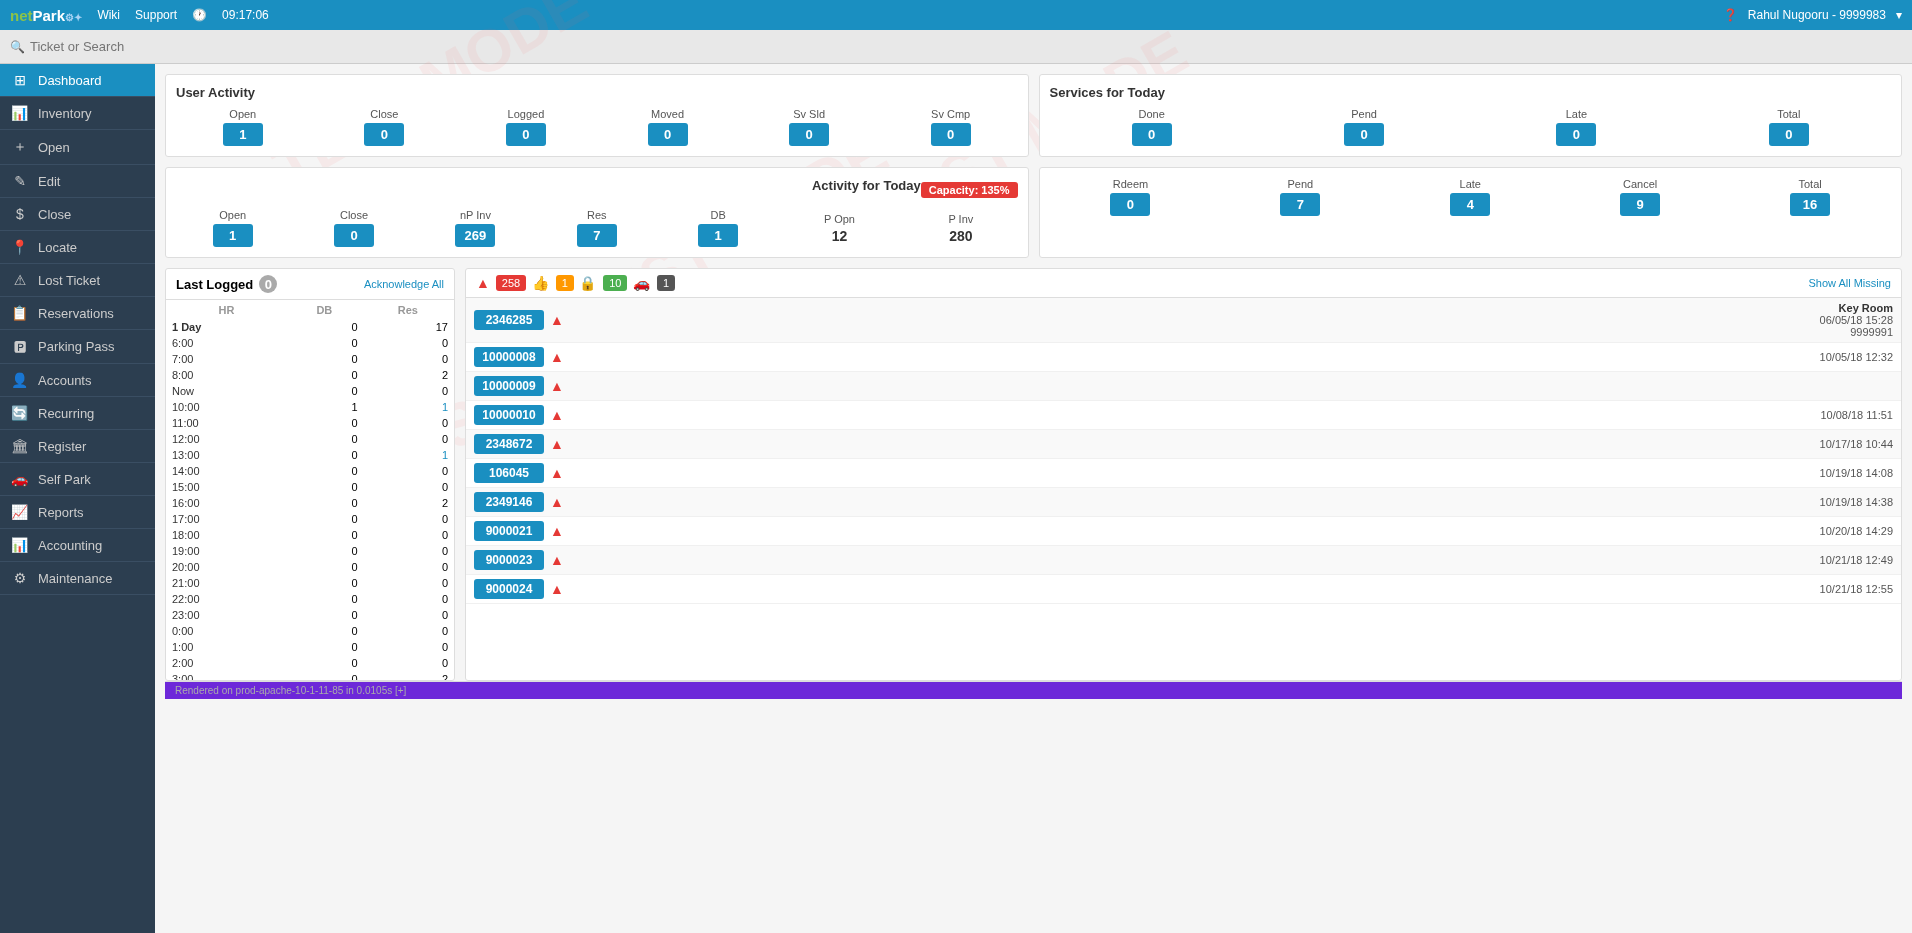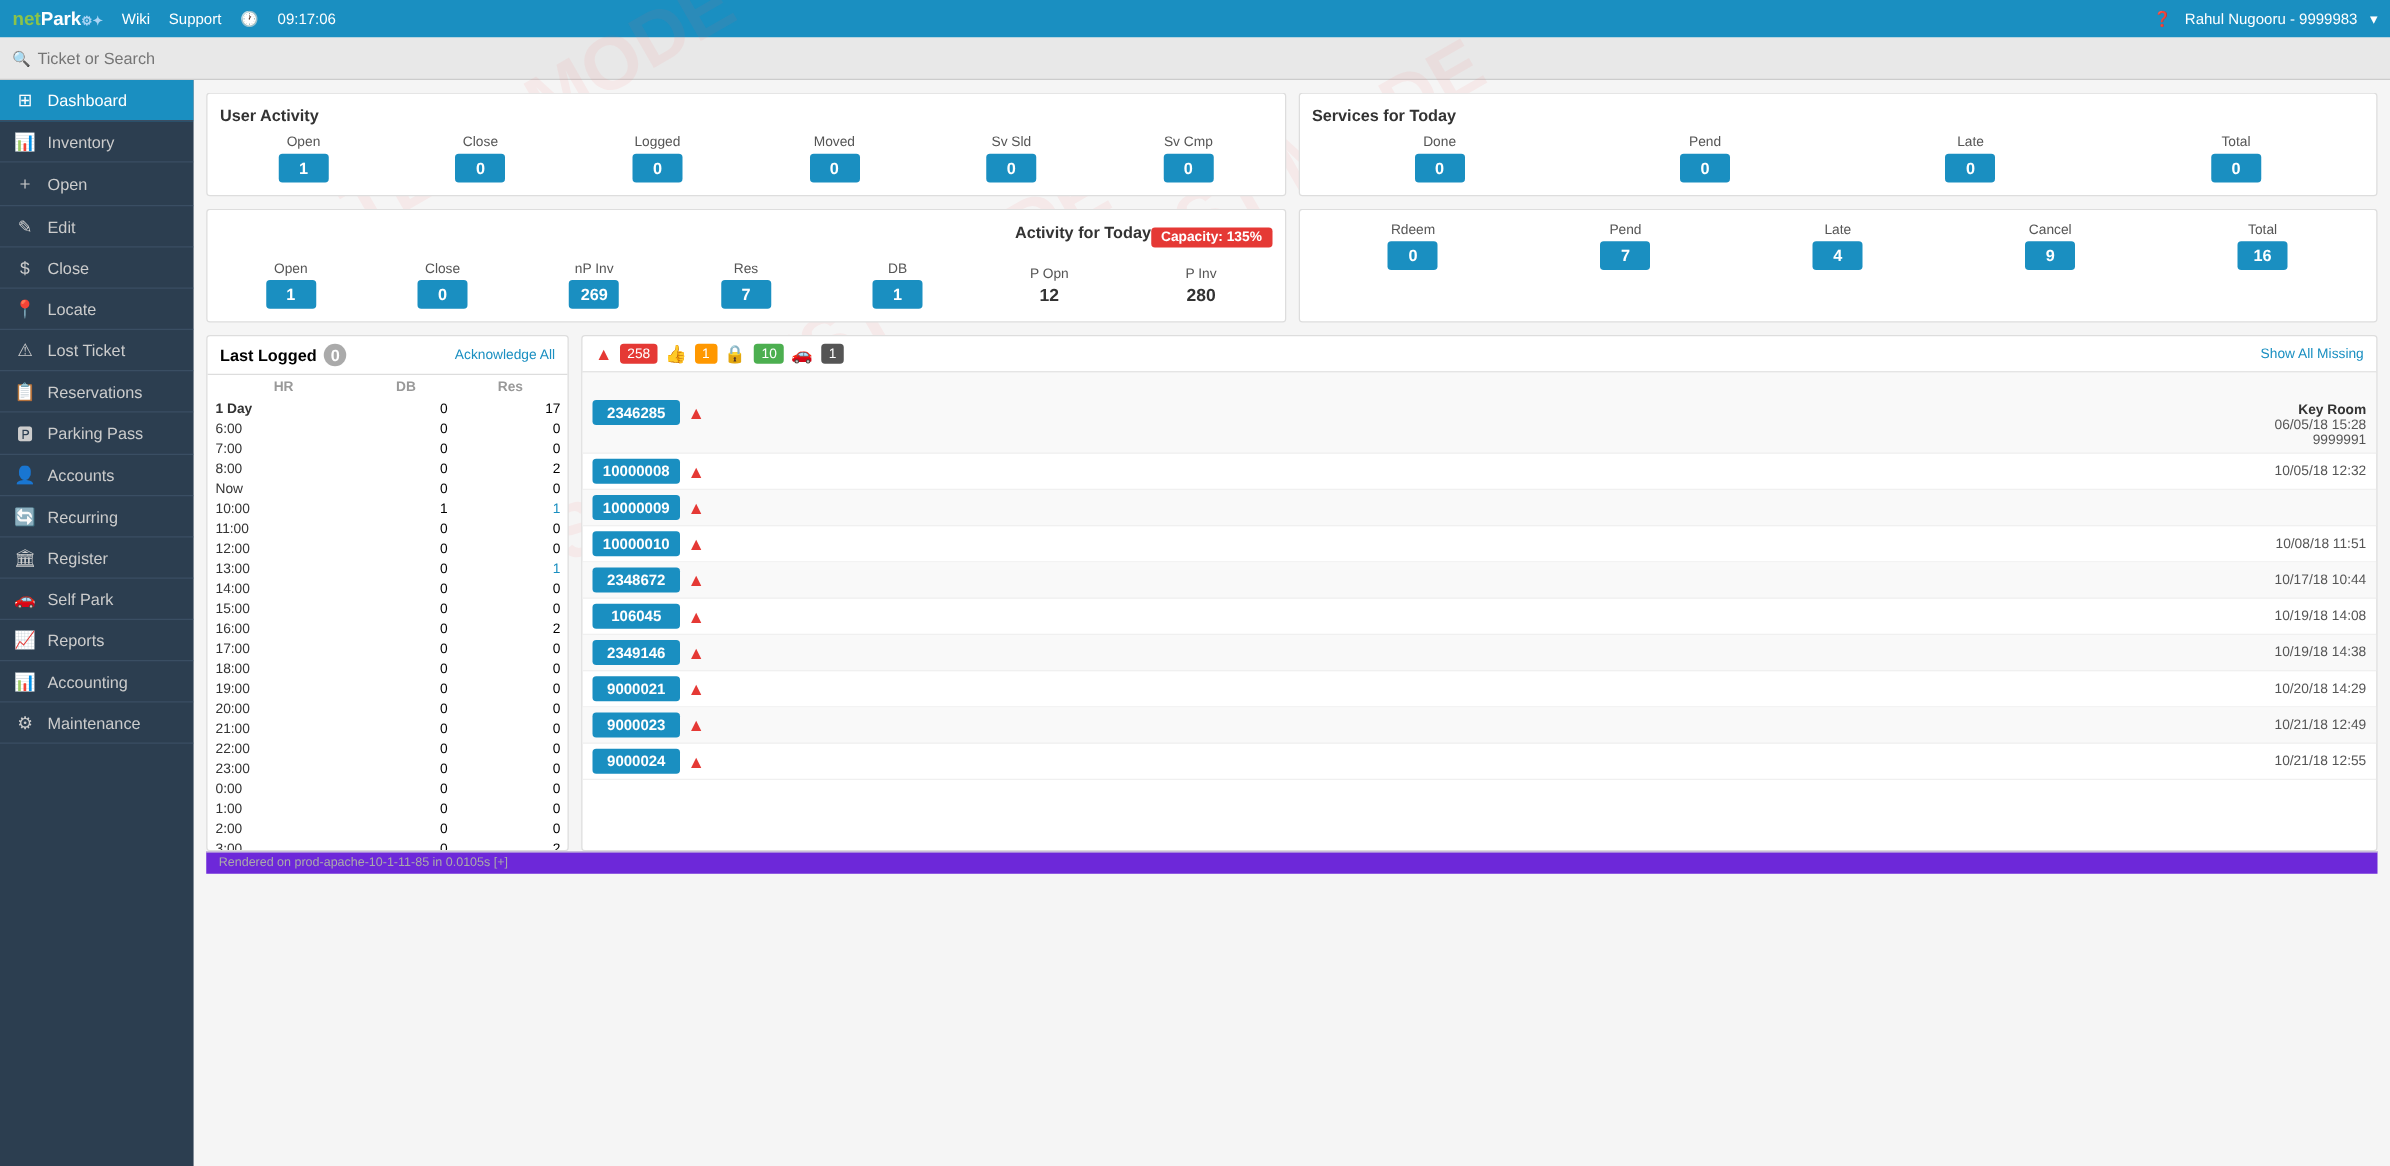--- a/index.html
+++ b/index.html
@@ -244,21 +244,21 @@
       padding: 3px 0;
       border-radius: 3px;
       cursor: pointer;
       font-size: 12px;
       font-weight: bold;
       min-width: 70px;
       text-align: center;
     }
     .alert-icon { color: #e53935; font-size: 14px; margin: 0 6px; }
     .alert-info { flex: 1; text-align: right; font-size: 11px; color: #555; }
-    .alert-info .bold { font-weight: bold; color: #333; margin-top: 20px; }
+    .alert-info .bold { font-weight: bold; color: #333; }
 
     
     #footer {
       background: #6d28d9;
       border-top: 1px solid #ddd;
       padding: 3px 10px;
       font-size: 10px;
       color: #aaa;
       position: relative;
       z-index: 1;

